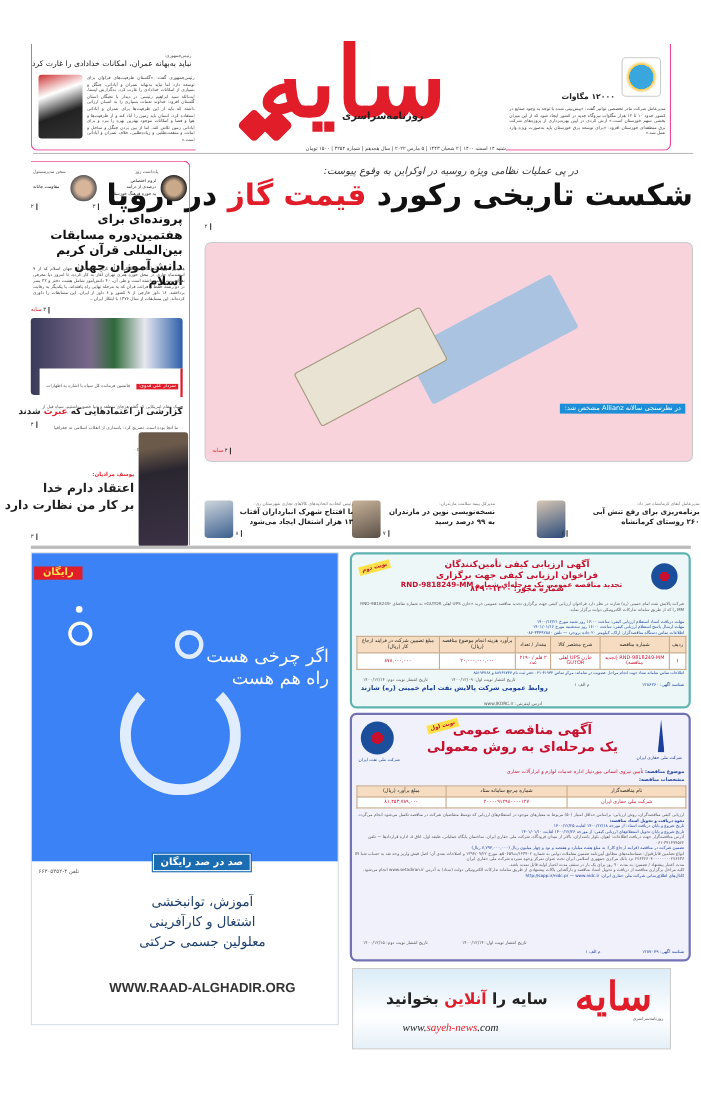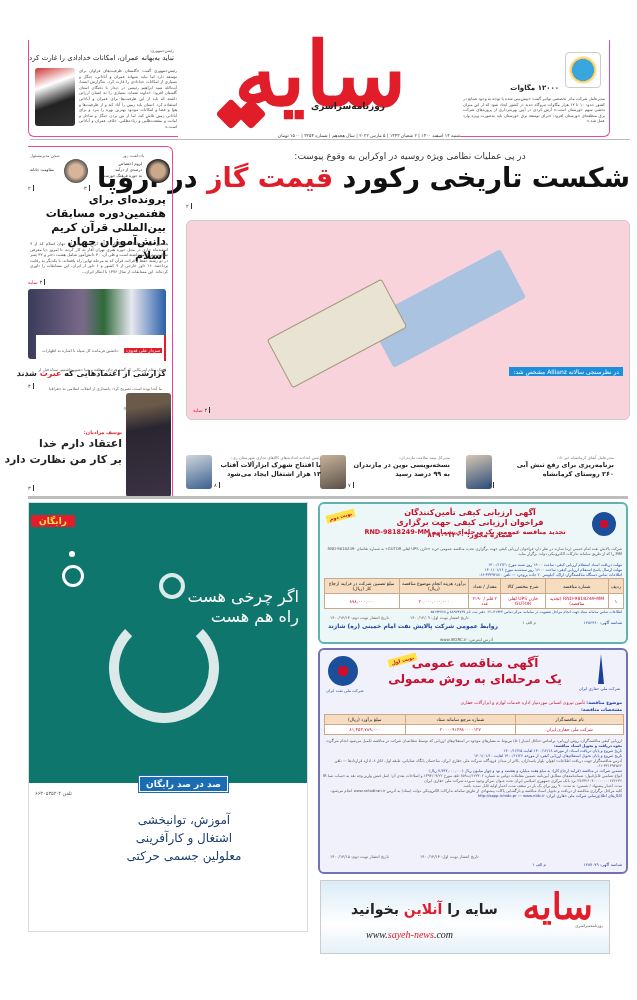--- a/index.html
+++ b/index.html
@@ -26,21 +26,21 @@
   .hero-title { font-size: 21px; font-weight: bold; color: #111; }
 
   .photo { background: linear-gradient(160deg,#8a99ab,#3a4558); border-radius: 3px; }
   .thumb-title { font-size: 6.5px; font-weight: bold; color: #222; line-height: 9px; }
   .thumb-kick { font-size: 4px; color: #777; }
   .pg { font-size: 5px; color: #333; border-right: 1px solid #333; padding-right: 2px; }
 
   .col-head { font-size: 12px; font-weight: bold; color: #111; line-height: 16px; text-align: right; }
 
   
-  .ad-blue { background: #0f766e; }
+  .ad-blue { background: #3b82f6; }
   .free-tag { background: #e11d2a; color: #ffe24a; font-size: 9px; font-weight: bold; padding: 1px 8px; }
   .ad-line { color: #fff; font-size: 16px; }
   .ad-dark { color: #1c3f6e; font-size: 12px; text-align: center; line-height: 18px; }
 
   .tender { border: 2px solid #5fb3b3; border-radius: 6px; background: #eef7f7; }
   .tender2 { border: 2px solid #7272b5; border-radius: 6px; background: #f1f1fb; }
   .tender-title { color: #c8102e; font-weight: bold; text-align: center; }
   .stamp { background: #ffe14a; color: #c8102e; font-size: 5px; font-weight: bold; padding: 1px 3px; transform: rotate(-15deg); }
   table { border-collapse: collapse; width: 100%; }
   th { background: #f6dcc0; font-size: 4.5px; font-weight: normal; border: 1px solid #c9a98a; padding: 2px; }
@@ -66,56 +66,56 @@
   <div class="abs photo" style="left:6px; top:28px; width:40px; height:58px; background:linear-gradient(160deg,#c33,#fff 30%,#222 60%,#333);"></div>
   <div class="abs small" style="left:50px; top:28px; width:98px; height:66px; overflow:hidden; font-size:4px; line-height:5.6px;">رئیس‌جمهوری گفت: «گلستان ظرفیت‌های فراوان برای توسعه دارد اما نباید به‌بهانه عمران و آبادانی، جنگل و بسیاری از امکانات خدادادی را غارت کرد. به‌گزارش ایسنا، آیت‌الله سید ابراهیم رئیسی در دیدار با نخبگان استان گلستان افزود: خداوند نعمات بسیاری را به انسان ارزانی داشته که باید از این ظرفیت‌ها برای عمران و آبادانی استفاده کرد. انسان باید زمین را آباد کند و از ظرفیت‌ها و هوا و فضا و امکانات موجود بهترین بهره را ببرد و برای آبادانی زمین تلاش کند، اما از بین بردن جنگل و ساحل و امانت و منفعت‌طلبی و زیاده‌طلبی، خلاف عمران و آبادانی است.»</div>
 </div>
 
 <div class="abs box" style="left:460px; top:40px; width:150px; height:97px; border-top:none; border-left:none; border-radius:0 0 6px 0;">
   <div class="abs" style="right:8px; top:12px; width:36px; height:36px; border:1px solid #ccc; border-radius:4px; background:radial-gradient(circle,#3aa6de 45%,#f6c23a 46%,#fff 60%);"></div>
   <div class="abs" style="right:50px; top:44px; font-size:7px; font-weight:bold;">۱۲۰۰۰ مگاوات</div>
   <div class="abs small" style="right:4px; top:56px; width:142px; height:38px; overflow:hidden; font-size:4px; line-height:5.6px;">مدیرعامل شرکت مادر تخصصی توانیر گفت: «پیش‌بینی شده با توجه به وجود صنایع در کشور حدود ۱۰ تا ۱۲ هزار مگاوات نیروگاه جدید در کشور ایجاد شود که از این میزان بخشی سهم خوزستان است.» آرش کردی در آیین بهره‌برداری از پروژه‌های شرکت برق منطقه‌ای خوزستان افزود: «برای توسعه برق خوزستان باید به‌صورت ویژه وارد عمل شد.»</div>
 </div>
 
-<div class="abs kicker" style="left:190px; top:151px; width:440px;">در پی عملیات نظامی ویژه روسیه در اوکراین به وقوع پیوست:</div>
+<div class="abs kicker" style="left:190px; top:151px; width:440px;font-style:italic;">در پی عملیات نظامی ویژه روسیه در اوکراین به وقوع پیوست:</div>
 <div class="abs headline" style="left:185px; top:162px; width:445px; white-space:nowrap;">
   <span>شکست تاریخی رکورد</span>
   <span class="red">قیمت گاز</span>
   <span>در اروپا</span>
 </div>
 <div class="abs pg" style="left:186px; top:203px;">۲</div>
 
 <div class="abs hero" style="left:186px; top:220px; width:444px; height:200px;">
   <div class="abs trap-base" style="left:185px; top:60px; width:150px; height:55px;"></div>
   <div class="abs cash" style="left:85px; top:85px; width:130px; height:55px;"></div>
   <div class="abs hero-tag" style="right:6px; top:146px;">در نظرسنجی سالانه Allianz مشخص شد:</div>
   <div class="abs" style="left:6px; top:186px; font-size:5px;">
     <span class="pg">۴</span>
     <span style="color:#e11d2a;">سایه</span>
   </div>
 </div>
 
-<div class="abs" style="left:434px; top:455px; width:180px; height:45px;">
+<div class="abs" style="left:456px; top:455px; width:180px; height:45px;">
   <div class="abs photo" style="right:122px; top:0; width:26px; height:34px; background:linear-gradient(160deg,#d7c7b3,#2a4a7a);"></div>
   <div class="abs thumb-kick" style="right:0; top:0;">مدیرعامل آبفای کرمانشاه خبر داد:</div>
   <div class="abs thumb-title" style="right:0; top:6px; white-space:nowrap;">برنامه‌ریزی برای رفع تنش آبی</div>
   <div class="abs thumb-title" style="right:0; top:15px; white-space:nowrap;">۲۶۰ روستای کرمانشاه</div>
   <div class="abs pg" style="right:120px; top:27px;">۶</div>
 </div>
 <div class="abs" style="left:320px; top:455px; width:130px; height:45px;">
   <div class="abs photo" style="left:0; top:0; width:26px; height:34px; background:linear-gradient(160deg,#c9b39a,#5a5048);"></div>
   <div class="abs thumb-kick" style="right:0; top:0;">مدیرکل بیمه سلامت مازندران:</div>
   <div class="abs thumb-title" style="right:0; top:6px; white-space:nowrap;margin-left:35px;">نسخه‌نویسی نوین در مازندران</div>
   <div class="abs thumb-title" style="right:0; top:15px; white-space:nowrap;">به ۹۹ درصد رسید</div>
   <div class="abs pg" style="left:28px; top:27px;">۷</div>
 </div>
 <div class="abs" style="left:186px; top:455px; width:135px; height:45px;">
   <div class="abs photo" style="left:0; top:0; width:26px; height:34px; background:linear-gradient(160deg,#cfd6dc,#3a5f8f);"></div>
   <div class="abs thumb-kick" style="right:0; top:0; white-space:nowrap;">رئیس اتحادیه اتحادیه‌های کالاهای تجاری شهرستان ری:</div>
-  <div class="abs thumb-title" style="right:0; top:6px; white-space:nowrap;">با افتتاح شهرک ابزارآلات آفتاب</div>
+  <div class="abs thumb-title" style="right:0; top:6px; white-space:nowrap;">با افتتاح شهرک انبارداران آفتاب</div>
   <div class="abs thumb-title" style="right:0; top:15px; white-space:nowrap;">۱۳ هزار اشتغال ایجاد می‌شود</div>
   <div class="abs pg" style="left:28px; top:27px;">۸</div>
 </div>
 
 <div class="abs box" style="left:28px; top:146px; width:145px; height:350px; border-left:none; border-bottom:none; border-radius:0 6px 0 0;">
 
   <div class="abs" style="right:0; top:6px; width:80px; height:40px;">
     <div class="abs tiny" style="right:28px; top:0;">یادداشت روز</div>
     <div class="abs photo" style="right:2px; top:6px; width:24px; height:24px; border-radius:50%; background:radial-gradient(circle,#c9a98a 40%,#222 70%);"></div>
     <div class="abs tiny" style="right:30px; top:8px; color:#222;">لزوم اختصاص</div>
@@ -169,20 +169,21 @@
     <div class="abs ad-line" style="right:8px; top:84px;">اگر چرخی هست</div>
     <div class="abs ad-line" style="right:8px; top:104px;margin-left:30px;">راه هم هست</div>
     <div class="abs" style="left:80px; top:110px; width:110px; height:110px; border:10px solid rgba(255,255,255,0.85); border-radius:50%; border-top-color:transparent;"></div>
     <div class="abs" style="left:130px; top:70px; width:26px; height:26px; border-radius:50%; border:4px solid rgba(255,255,255,0.85);"></div>
   </div>
   <div class="abs" style="left:110px; top:273px; background:#1b6db3; color:#fff; font-size:9px; font-weight:bold; padding:2px 6px; border:1px solid #fff; outline:1px solid #1b6db3;">صد در صد رایگان</div>
   <div class="abs tiny" style="left:6px; top:288px; font-size:5px;">تلفن ۴-۶۶۳۰۵۳۵۲</div>
   <div class="abs ad-dark" style="left:90px; top:308px; width:130px;">آموزش، توانبخشی</div>
   <div class="abs ad-dark" style="left:90px; top:326px; width:130px;">اشتغال و کارآفرینی</div>
   <div class="abs ad-dark" style="left:90px; top:344px; width:130px;">معلولین جسمی حرکتی</div>
+  <div class="abs" style="left:40px; top:388px; width:230px; text-align:center; font-family:'Liberation Sans',sans-serif; font-size:12px; font-weight:bold; color:#333; direction:ltr;">WWW.RAAD-ALGHADIR.ORG</div>
 </div>
 
 <div class="abs tender" style="left:318px; top:502px; width:310px; height:142px;">
   <div class="abs stamp" style="left:6px; top:8px;">نوبت دوم</div>
   <div class="abs" style="right:10px; top:8px; width:24px; height:24px; border-radius:50%; background:radial-gradient(circle,#c8102e 25%,#1b4f9c 26%);"></div>
   <div class="abs tender-title" style="left:40px; top:4px; width:220px; font-size:8px;">آگهی ارزیابی کیفی تأمین‌کنندگان</div>
   <div class="abs tender-title" style="left:40px; top:14px; width:220px; font-size:8px;">فراخوان ارزیابی کیفی جهت برگزاری</div>
   <div class="abs tender-title" style="left:20px; top:24px; width:250px; font-size:6.5px; white-space:nowrap;">تجدید مناقصه عمومی یک مرحله‌ای شماره RND-9818249-MM</div>
   <div class="abs tender-title" style="left:40px; top:27px; width:220px; font-size:7px;">شماره مجوز: ۱۴۰۰-۸۴۹۰</div>
   <div class="abs tiny" style="right:4px; top:42px; width:300px; height:15px; overflow:hidden; font-size:3.8px; line-height:5px;">شرکت پالایش نفت امام خمینی (ره) شازند در نظر دارد فراخوان ارزیابی کیفی جهت برگزاری تجدید مناقصه عمومی خرید «خازن UPS اهلی GUTOR» به شماره تقاضای RND-9818249-MM را که از طریق سامانه تدارکات الکترونیکی دولت برگزار نماید.</div>

